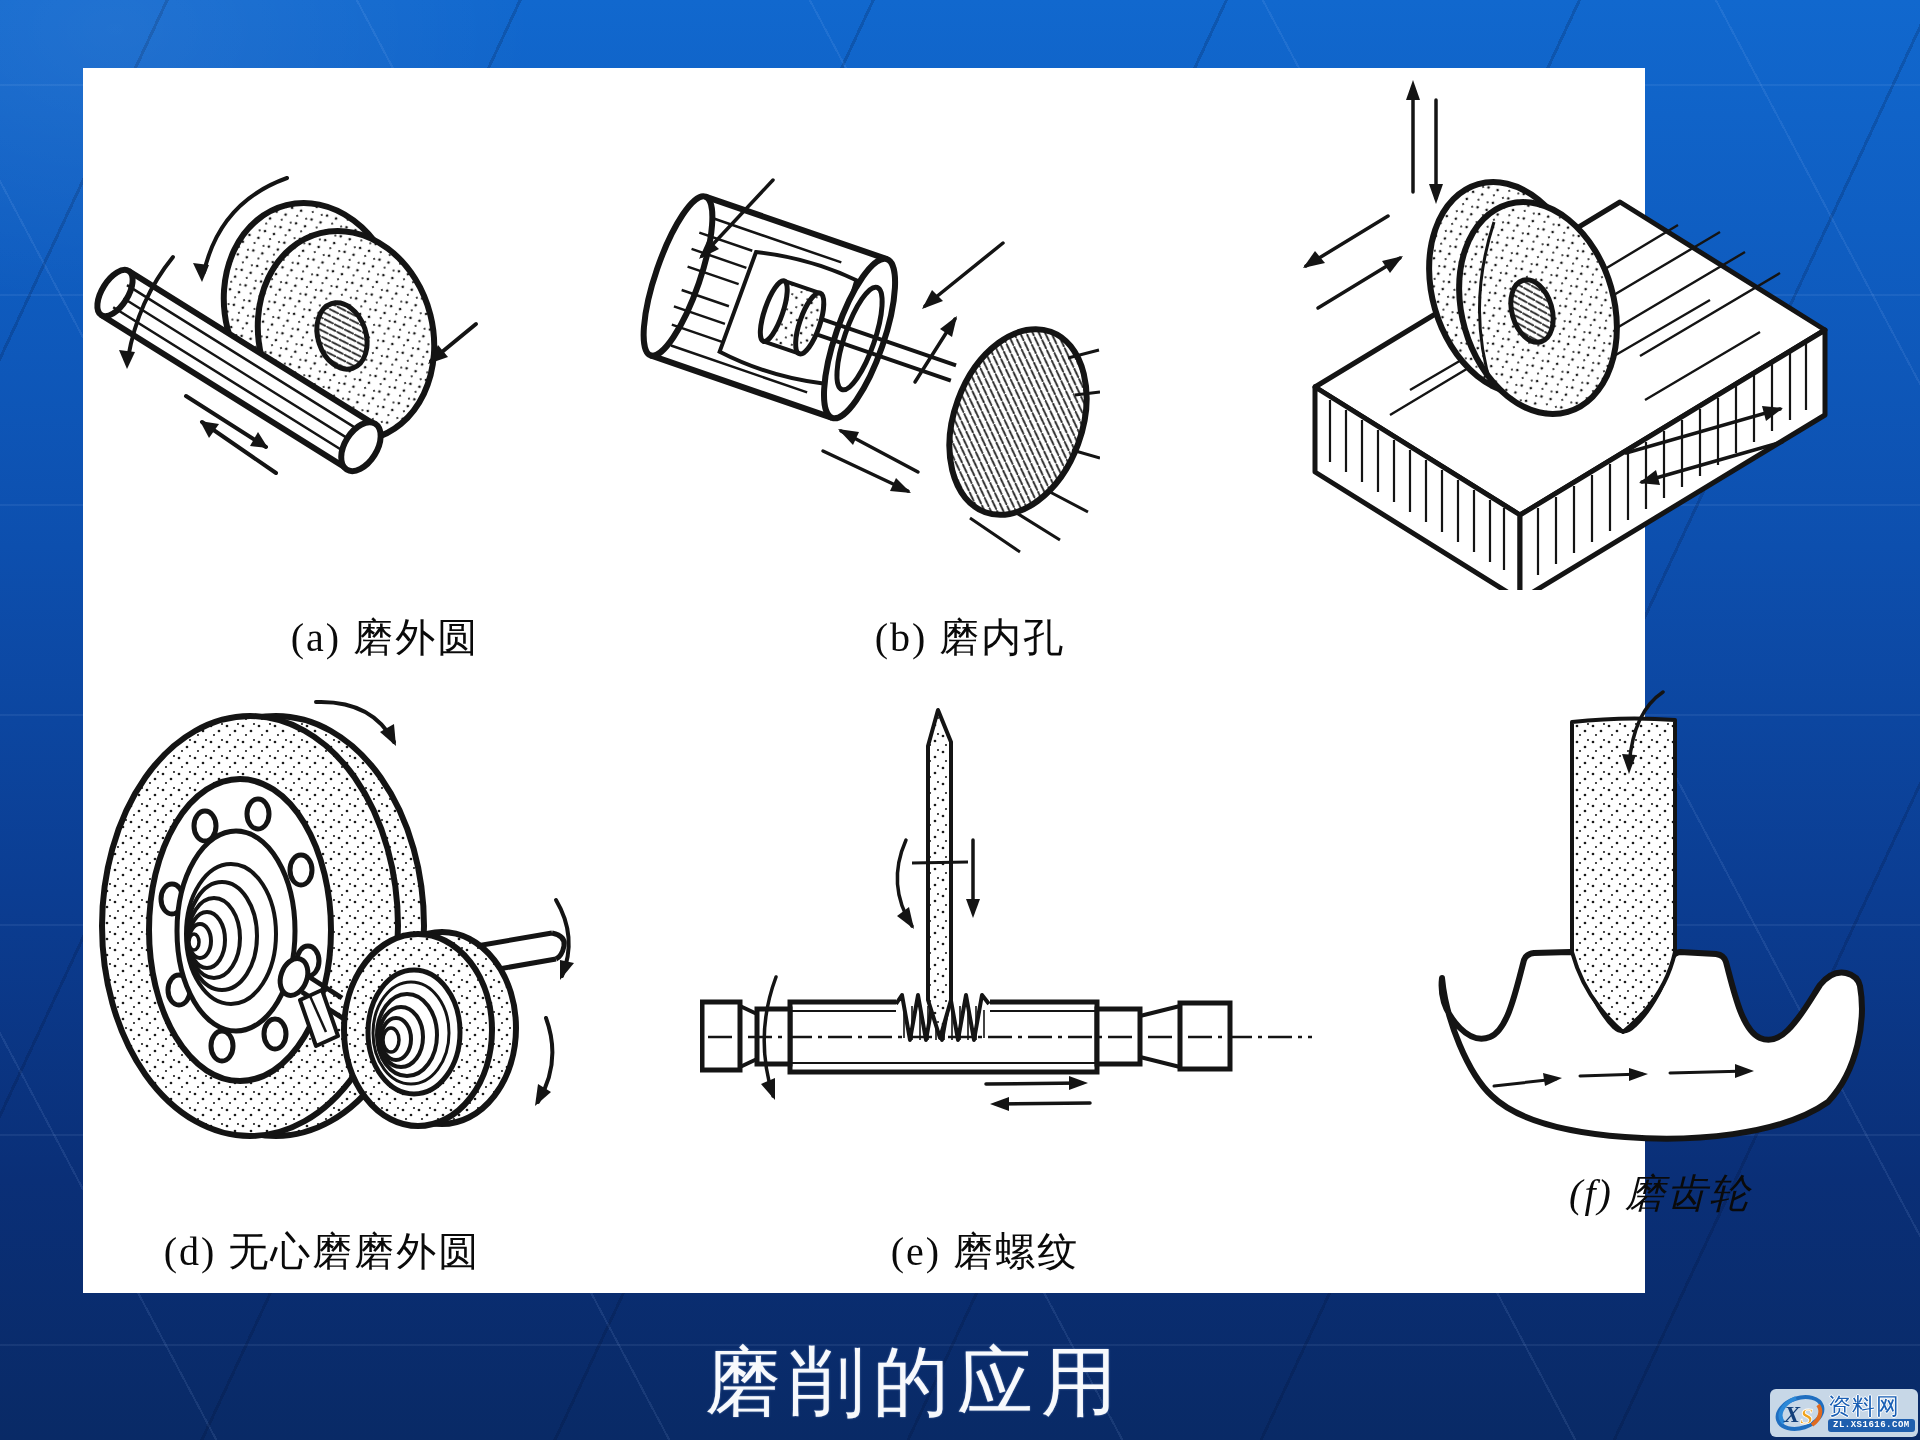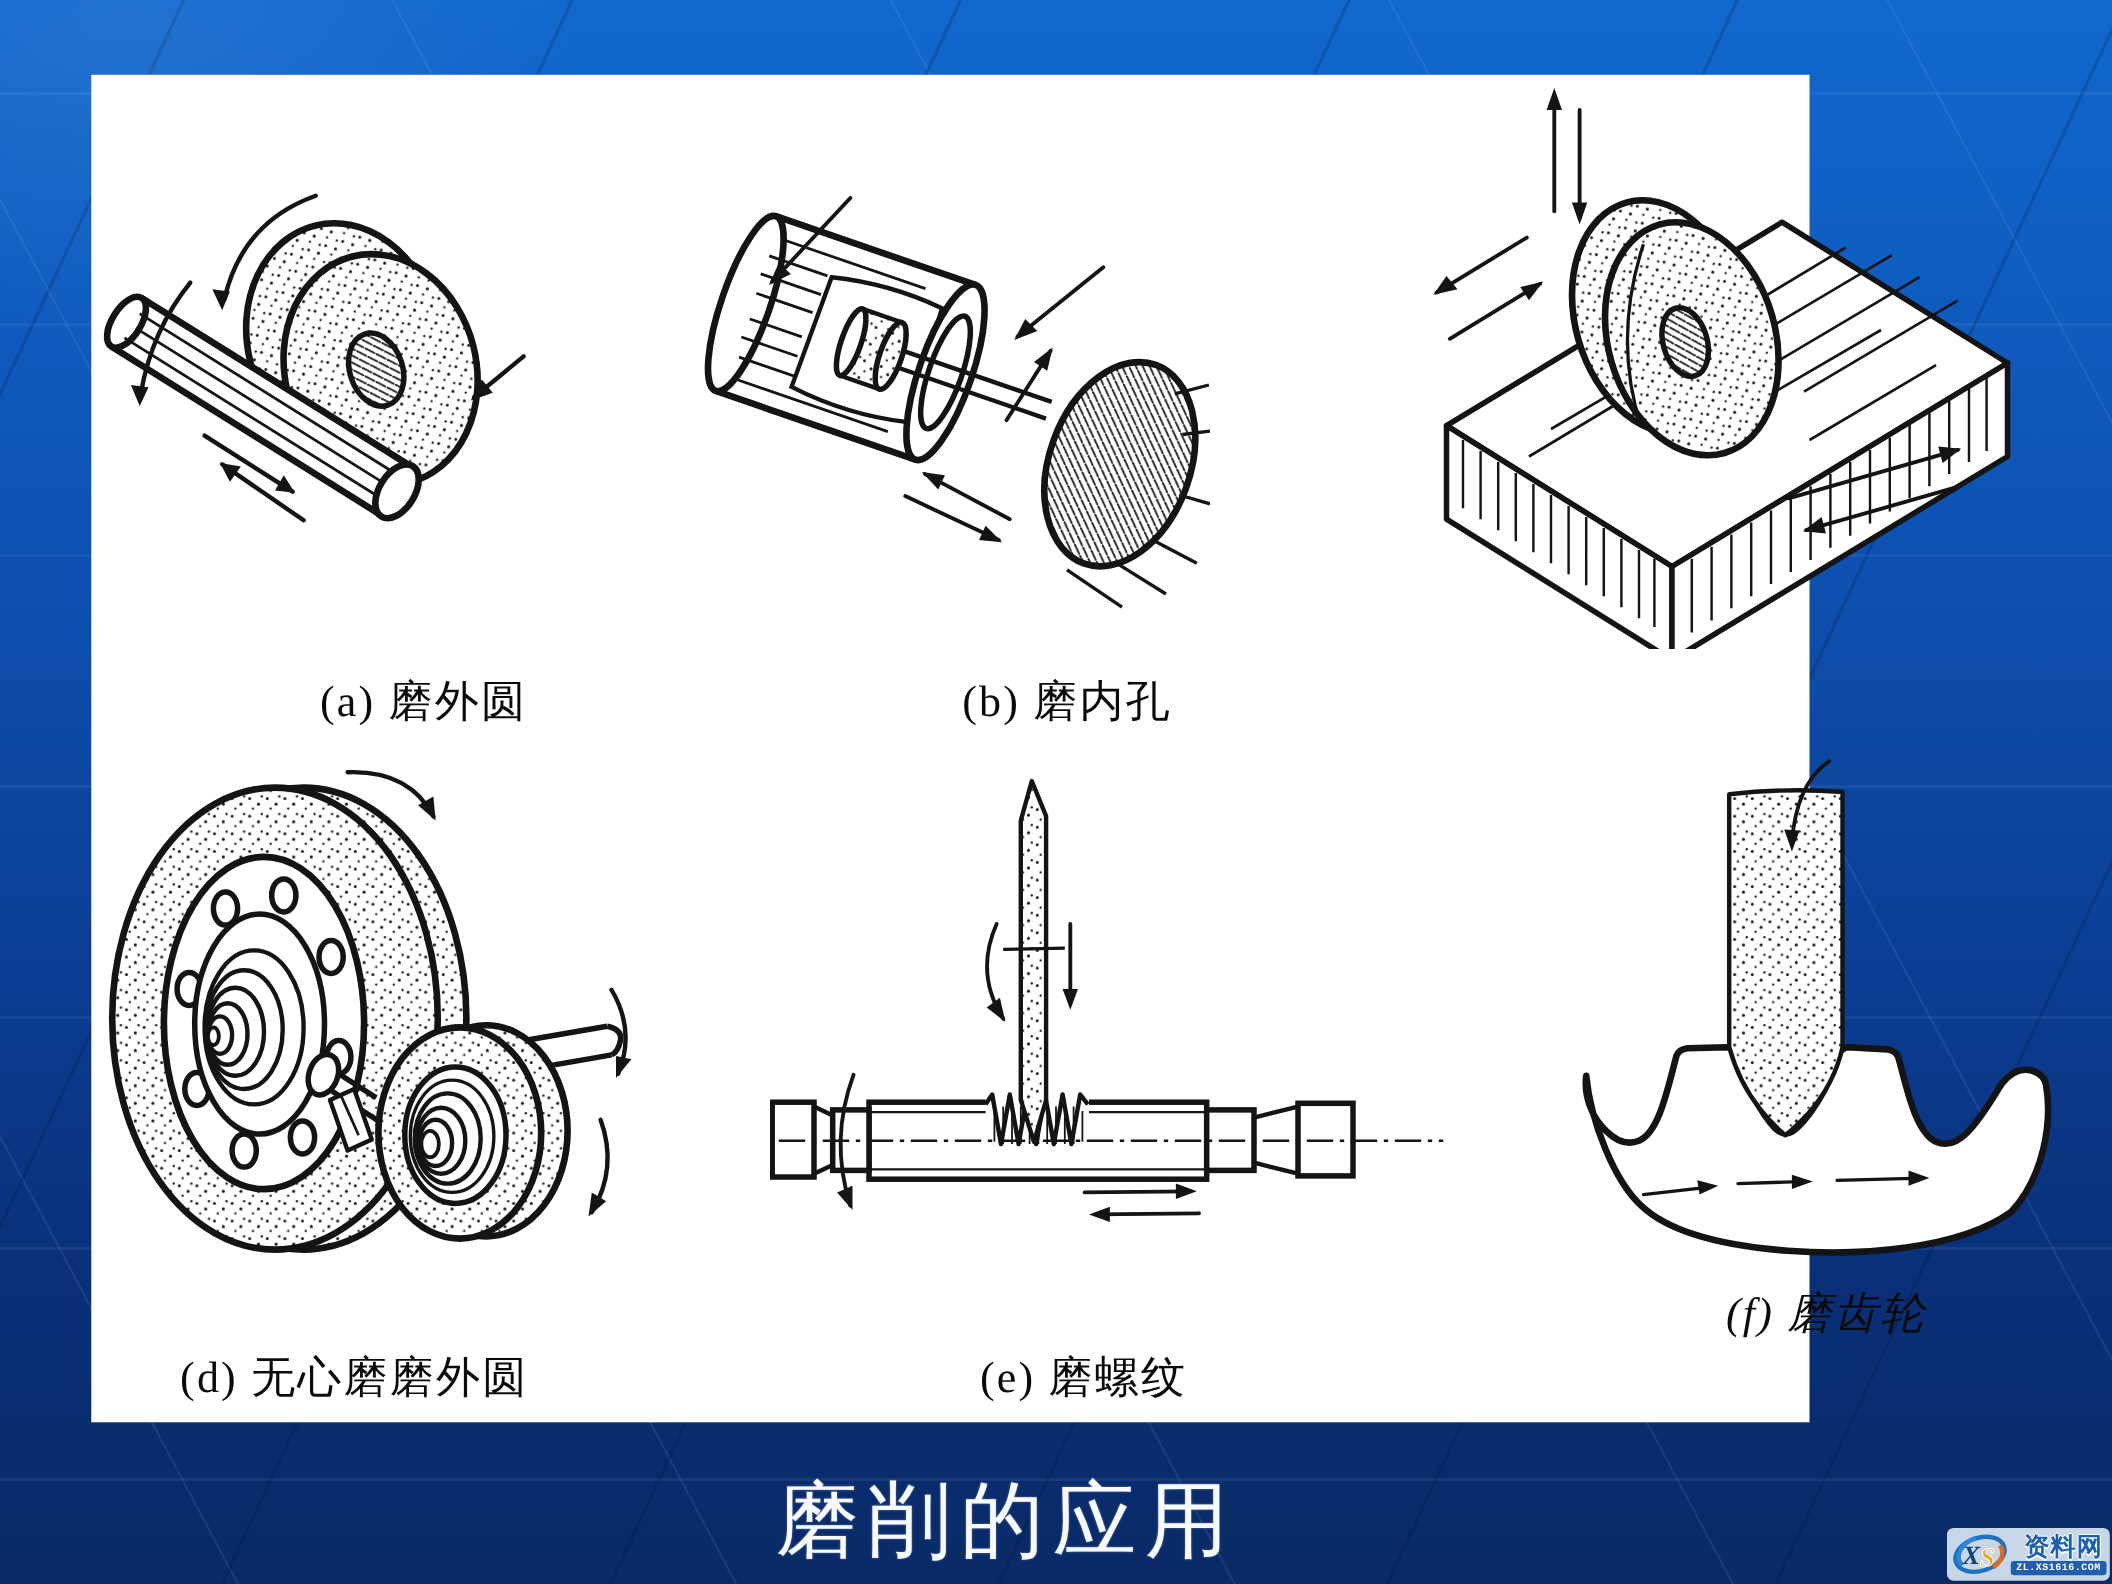--- a/index.html
+++ b/index.html
@@ -39,24 +39,23 @@
   }
   .watermark{
     position:absolute;left:1770px;top:1389px;width:148px;height:48px;z-index:4;
     background:rgba(216,230,242,.92);border-radius:6px;
     display:flex;align-items:center;padding:0 4px;box-sizing:border-box;
   }
   .wm-logo{position:relative;width:52px;height:42px;flex:0 0 auto;}
   .wm-logo svg{display:block;}
   .wm-right{display:flex;flex-direction:column;align-items:flex-start;margin-left:2px;}
   .wm-name{
-    font-family:"Liberation Sans","DejaVu Sans",sans-serif;font-weight:bold;
+    font-family:"Liberation Sans","DejaVu Sans",sans-serif;font-weight:normal;
     font-size:23px;line-height:24px;color:#1a5fb4;letter-spacing:1px;
     text-shadow:0 1px 0 #fff,0 -1px 0 #fff,1px 0 0 #fff,-1px 0 0 #fff;
-    margin-left:12px;
   }
   .wm-url{
     font-family:Liberation Mono, monospace;font-weight:bold;
     font-size:9px;line-height:11px;color:#ffffff;background:#1f5fae;
     padding:1px 5px;border-radius:3px;letter-spacing:.5px;margin-top:1px;
   }
   svg .ink{stroke:#141414;fill:none;}
 </style>
 </head>
 <body>

